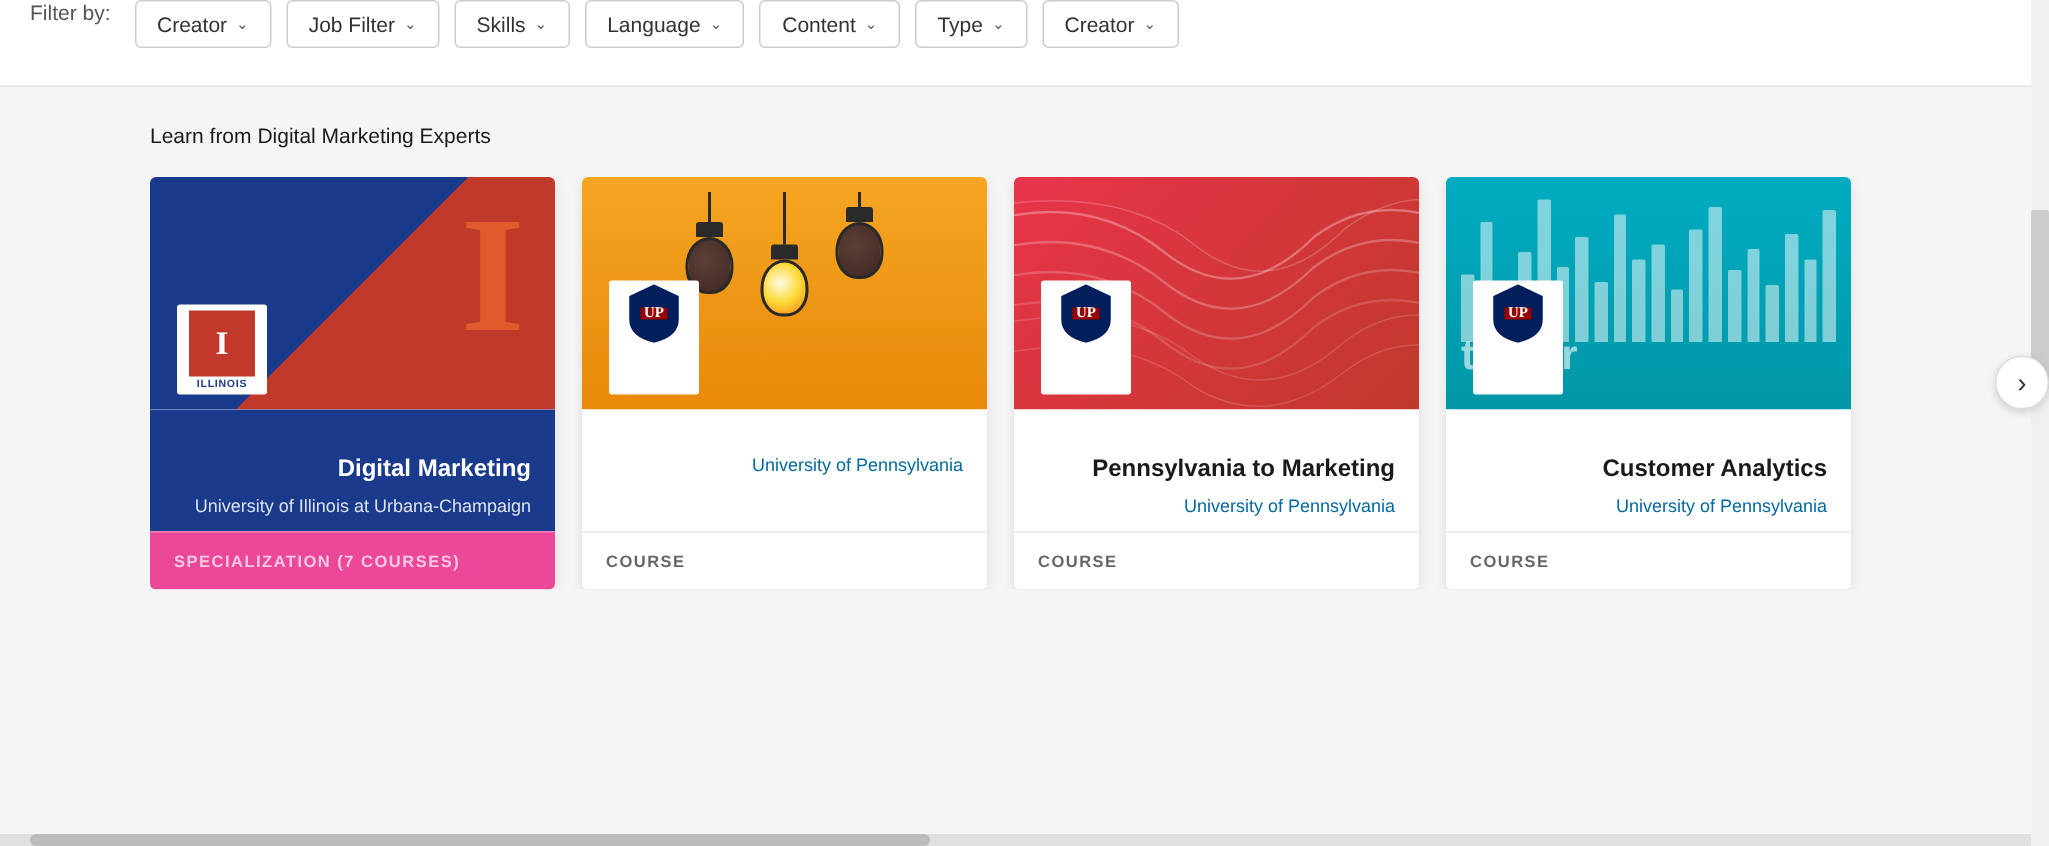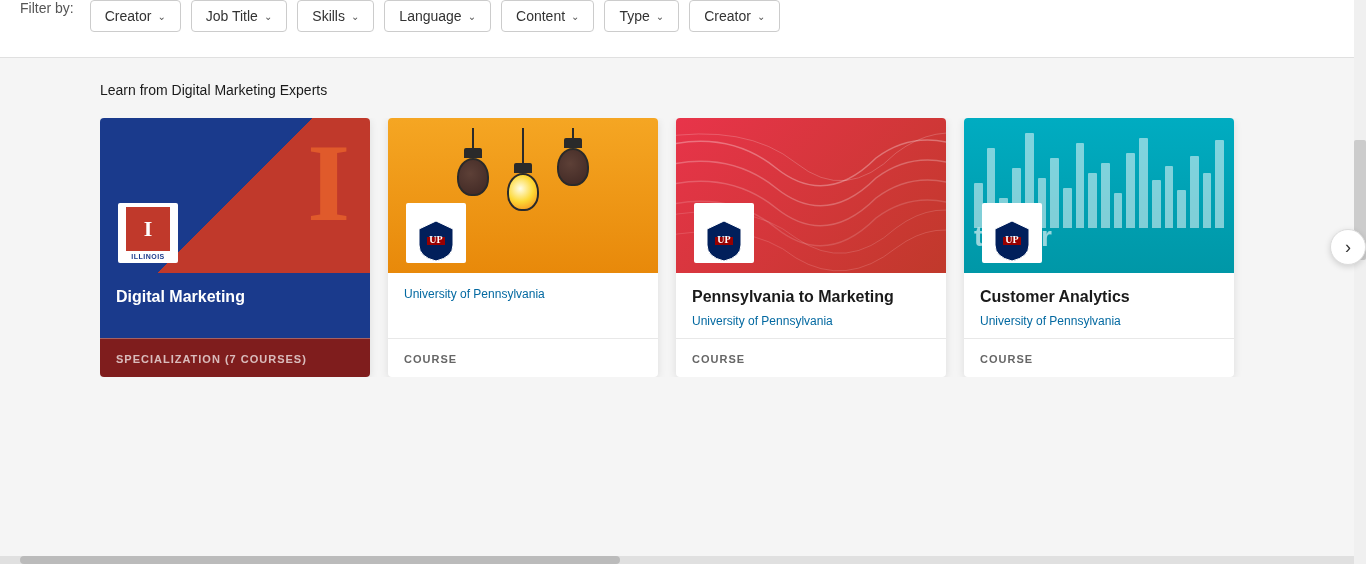--- a/index.html
+++ b/index.html
@@ -180,24 +180,24 @@
     }
     .bulb-globe.off {
       background: radial-gradient(circle at 40% 40%, #5d4037, #3e2723);
     }
     .penn-logo-overlay {
       position: absolute;
       bottom: 10px;
       left: 18px;
       background: #fff;
       width: 60px;
-      height: 60px;
+      height: 76px;
       border-radius: 2px;
       display: flex;
-      align-items: flex-end;
+      align-items: flex-start;
       justify-content: center;
     }
     .penn-shield {
       width: 38px;
       height: 44px;
     }
 
     
     .card-img-3 {
       background: linear-gradient(135deg, #e8344a 0%, #c0392b 100%);
@@ -235,24 +235,25 @@
       position: absolute;
       bottom: 20px;
       left: 10px;
       font-size: 28px;
       font-weight: 700;
       color: rgba(255,255,255,0.6);
     }
 
     
     .card-body {
-      padding: 14px 16px 10px 16px;
+      padding: 30px 16px 10px 16px;
       flex: 1;
       display: flex;
       flex-direction: column;
+      text-align: right;
     }
     .card-title {
       font-size: 16px;
       font-weight: 600;
       color: #fff;
       line-height: 1.3;
       margin-bottom: 6px;
     }
     .card-title.dark {
       color: #1a1a1a;
@@ -350,21 +351,21 @@
 </head>
 <body>
 
 <div class="filter-bar">
   <span class="filter-label">Filter by:</span>
   <button class="filter-btn">
     <span>Creator</span>
     <span class="chevron">⌄</span>
   </button>
   <button class="filter-btn">
-    <span>Job Title</span>
+    <span>Job Filter</span>
     <span class="chevron">⌄</span>
   </button>
   <button class="filter-btn">
     <span>Skills</span>
     <span class="chevron">⌄</span>
   </button>
   <button class="filter-btn">
     <span>Language</span>
     <span class="chevron">⌄</span>
   </button>
@@ -394,22 +395,23 @@
             <div class="illinois-logo">
               <div class="illinois-logo-inner">
                 <span>I</span>
               </div>
               <span class="illinois-logo-text">ILLINOIS</span>
             </div>
           </div>
         </div>
         <div class="card-body">
           <div class="card-title">Digital Marketing</div>
-        </div>
-        <div class="card-footer light" style="background:#7f1d1d;">
+          <div class="card-university">University of Illinois at Urbana-Champaign</div>
+        </div>
+        <div class="card-footer light" style="background:#ec4899;">
           <span class="card-type light">SPECIALIZATION (7 COURSES)</span>
         </div>
       </div>
 
       <div class="card">
         <div class="card-image">
           <div class="card-img-2">
             <div class="bulb-container">
               <div class="bulb">
                 <div class="bulb-wire"></div>

